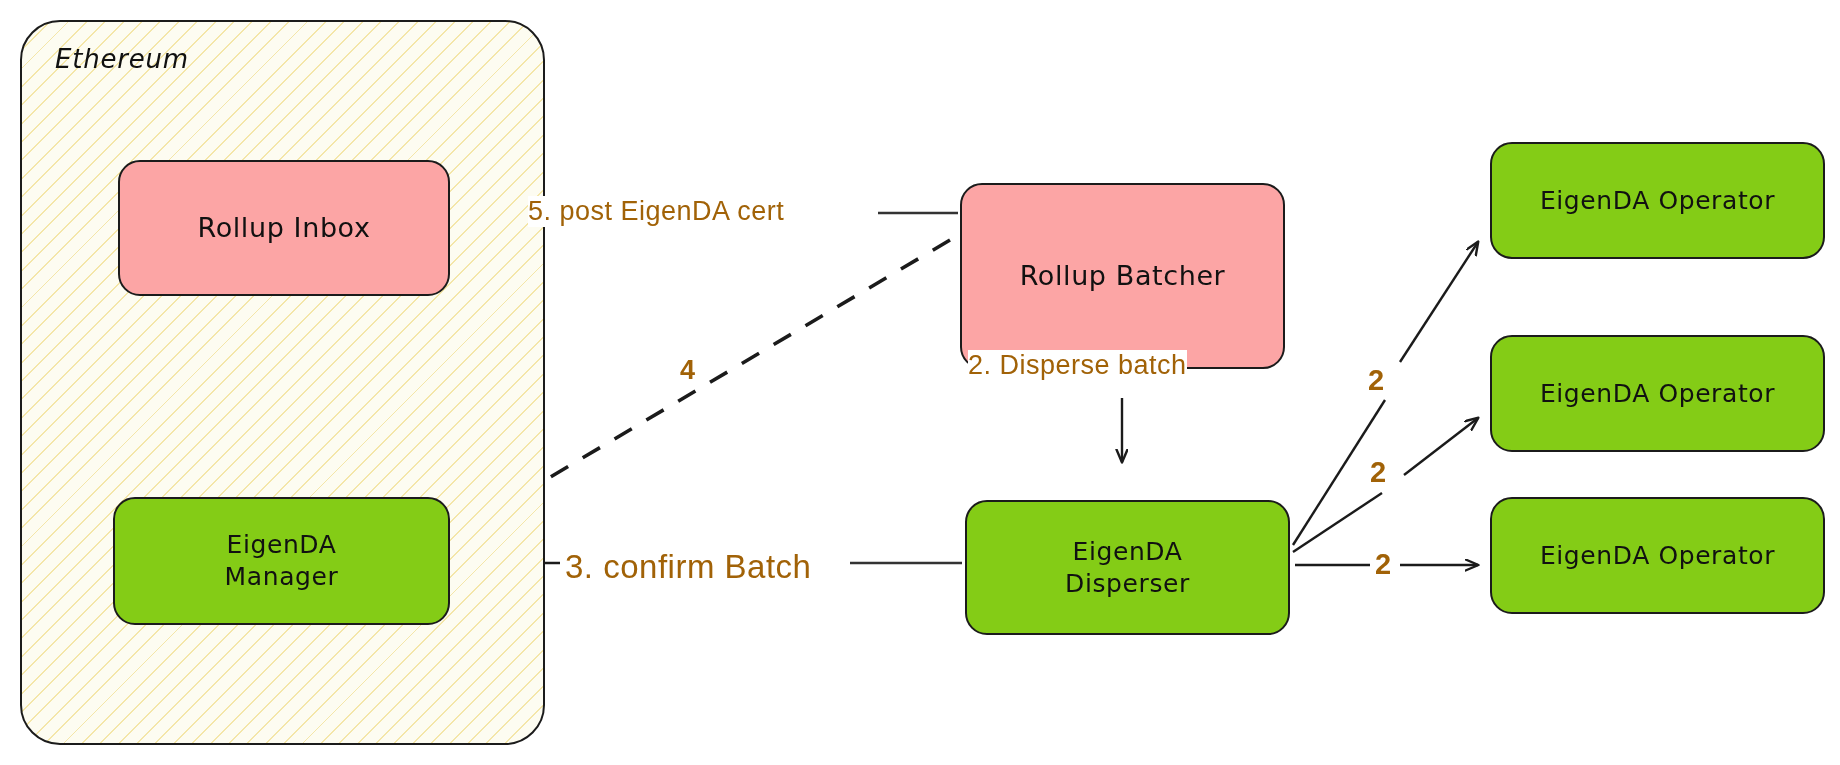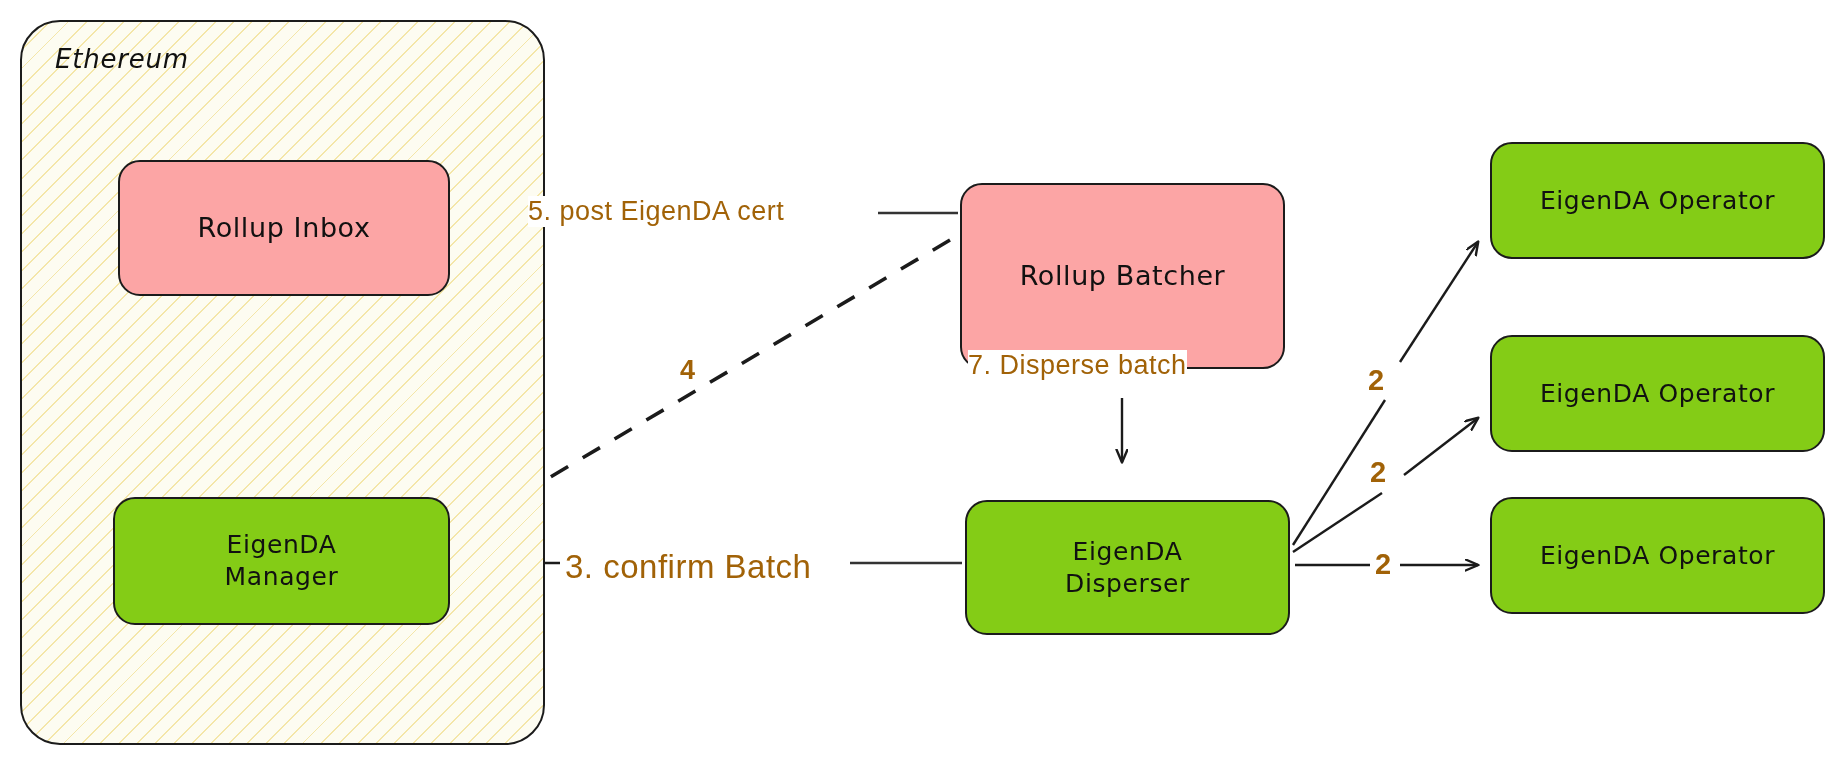--- a/index.html
+++ b/index.html
@@ -158,21 +158,21 @@
   <div class="node node-green" style="left:1490px; top:497px; width:335px; height:117px; font-size:25px;">
     <span class="node-label">EigenDA Operator</span>
   </div>
 
   <div class="edge-label" style="left:528px; top:196px; font-size:27px;">5. post EigenDA cert</div>
 
   <div class="edge-label num" style="left:680px; top:355px; font-size:27px;">4</div>
 
   <div class="edge-label" style="left:565px; top:548px; font-size:33px;">3. confirm Batch</div>
 
-  <div class="edge-label" style="left:968px; top:350px; font-size:27px;">7. Disperse batch</div>
+  <div class="edge-label" style="left:968px; top:350px; font-size:27px;">2. Disperse batch</div>
 
   <div class="edge-label num" style="left:1368px; top:364px; font-size:29px;">2</div>
 
   <div class="edge-label num" style="left:1370px; top:456px; font-size:29px;">2</div>
 
   <div class="edge-label num" style="left:1375px; top:548px; font-size:29px;">2</div>
 
 </div>
 
 </body></html>

